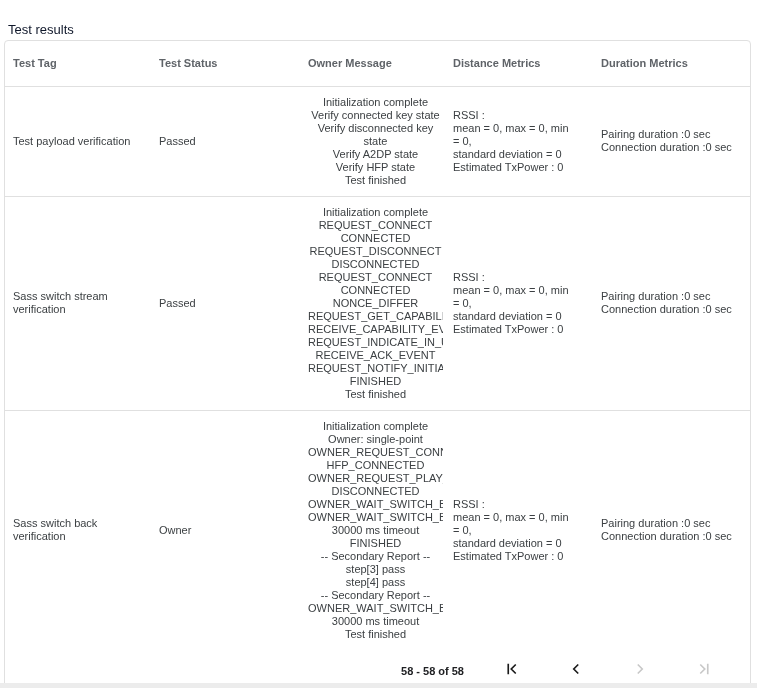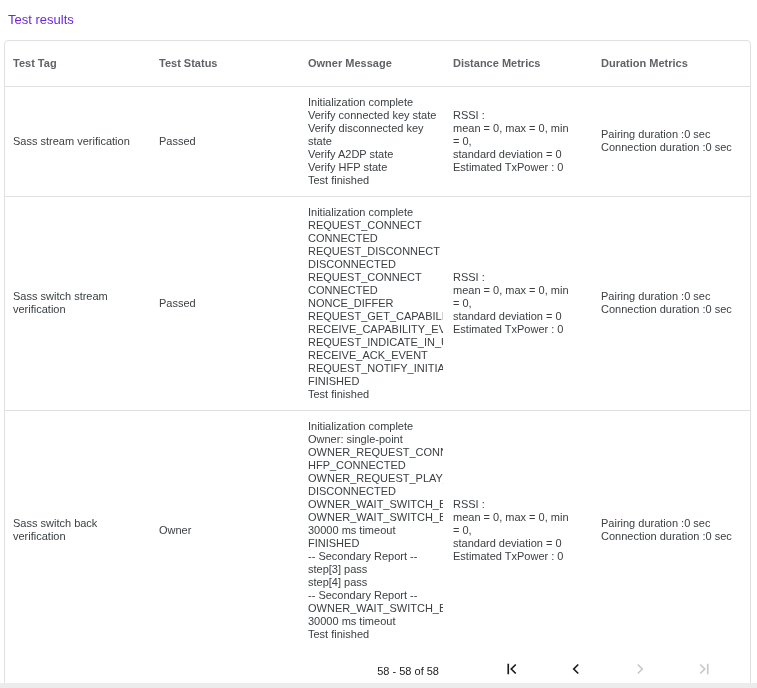--- a/index.html
+++ b/index.html
@@ -5,22 +5,22 @@
   * { margin: 0; padding: 0; box-sizing: border-box; }
   html, body {
     width: 757px; height: 688px;
     background: #ffffff;
     font-family: "Liberation Sans", sans-serif;
     overflow: hidden;
     color: #3c4043;
   }
   .page { position: relative; width: 757px; height: 688px; }
   .page-title {
-    position: absolute; left: 8px; top: 12px;
-    font-size: 13px; font-weight: 500; color: #6d28d9;
+    position: absolute; left: 8px; top: 22px;
+    font-size: 13px; font-weight: 500; color: #0f172a;
   }
   .card {
     position: absolute; left: 4px; top: 40px; right: 6px;
     background: #ffffff;
     border: 1px solid #e0e0e0;
     border-radius: 4px;
     overflow: hidden;
   }
   table.results {
     width: 100%;
@@ -47,32 +47,32 @@
     color: #3c4043;
     line-height: 13px;
   }
   tbody tr.bordered td { border-bottom: 1px solid #e0e0e0; }
   td.msg-cell { padding-right: 2px; }
   .multiline {
     white-space: pre-line;
     overflow: hidden;
   }
   .msg-cell .multiline { max-width: 135px; }
-  .msg-cell .multiline { overflow: hidden; }
+  .msg-cell .multiline { overflow: hidden; text-align: center; }
   
   .paginator {
     height: 42px;
     display: flex;
     align-items: center;
     justify-content: flex-end;
     padding-right: 14px;
     font-size: 11px;
     color: #202124;
   }
-  .range-label { margin-right: 41px; }
+  .range-label { margin-right: 16px; font-weight: bold; }
   .pg-btn {
     width: 64px; height: 40px;
     display: flex; align-items: center; justify-content: center;
     background: none; border: none; cursor: pointer;
   }
   .pg-btn svg { width: 18px; height: 18px; stroke: #1a1a1a; fill: none; stroke-width: 2.2; }
   .pg-btn.disabled svg { stroke: #c8c8c8; cursor: default; }
   .bottom-strip {
     position: absolute; left: 0; bottom: 0; width: 757px; height: 5px;
     background: #ececec;
@@ -98,21 +98,21 @@
           <th>Test Tag</th>
           <th>Test Status</th>
           <th>Owner Message</th>
           <th>Distance Metrics</th>
           <th>Duration Metrics</th>
         </tr>
       </thead>
       <tbody>
         <tr class="bordered">
           <td>
-              <div class="multiline">Sass stream verification</div>
+              <div class="multiline">Test payload verification</div>
             </td>
           <td>
               <div>Passed</div>
             </td>
           <td class="msg-cell">
               <div class="multiline">Initialization complete
 Verify connected key state
 Verify disconnected key state
 Verify A2DP state
 Verify HFP state

